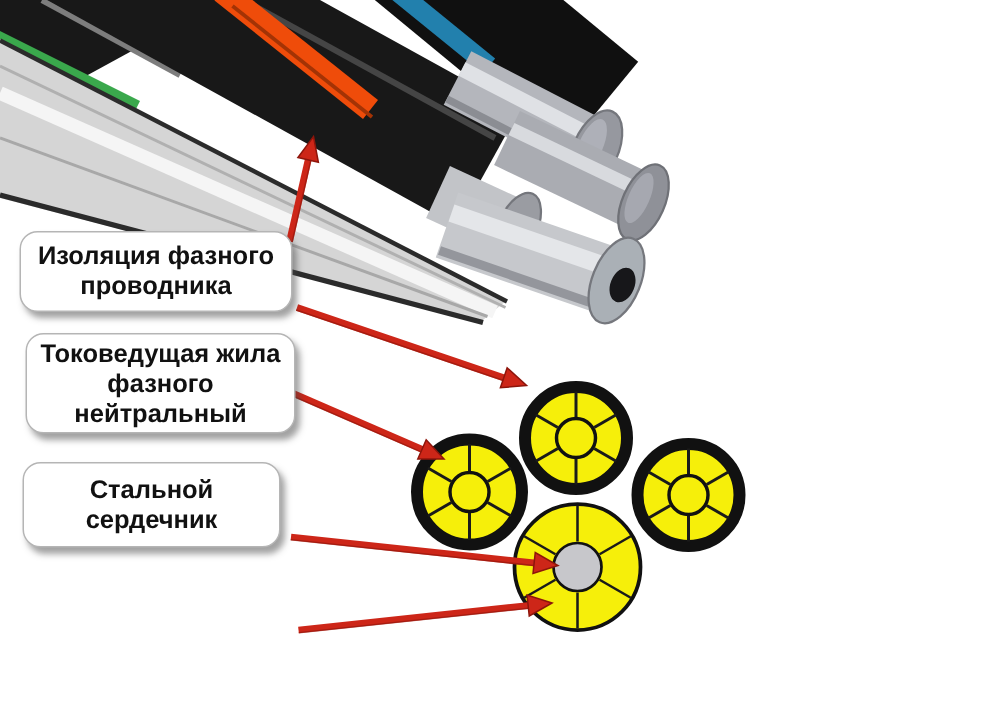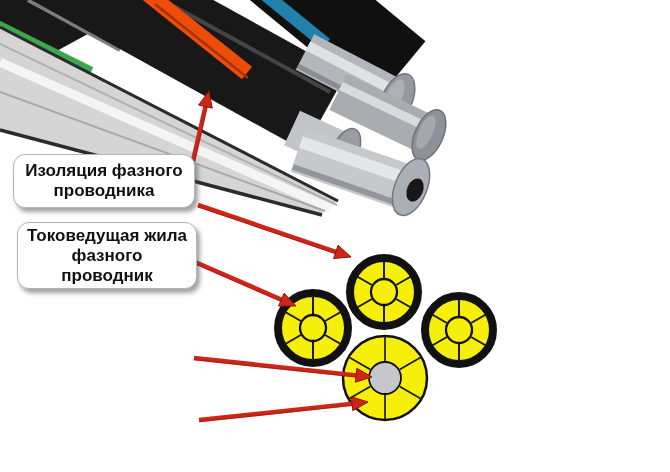--- a/index.html
+++ b/index.html
@@ -156,14 +156,16 @@
         <line x1="199" y1="420" x2="355.0731154249894" y2="403.37682794290055" stroke="#cd2618" stroke-width="4.5"></line>
         <line x1="199" y1="420" x2="355.0731154249894" y2="403.37682794290055" stroke="#8d150b" stroke-width="1" opacity="0.6" transform="translate(0.19063771517084438 1.7898763257707055)"></line>
         <polygon points="368,402 352.8313571077026,410.6551876239603 351.34861932304045,396.7339273124103" fill="#cd2618" stroke="#8d150b" stroke-width="1"></polygon>
       </g>
     </svg>
 
   <div class="label" id="label-0">Изоляция фазного
 проводника</div>
   <div class="label" id="label-1">Токоведущая жила
 фазного
-проводник</div>
+нейтральный</div>
+  <div class="label" id="label-2">Стальной
+сердечник</div>
 </div>
 
 </body></html>

